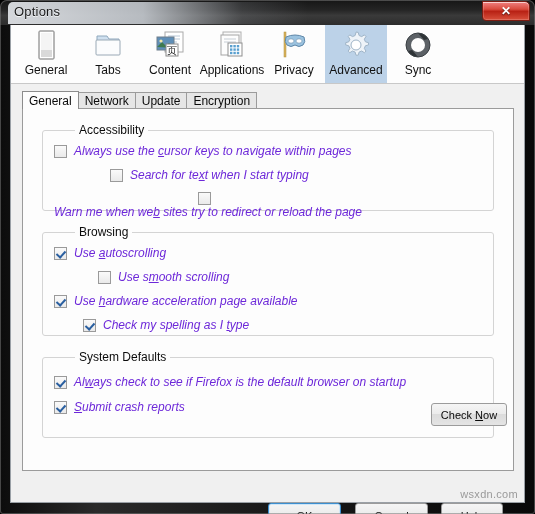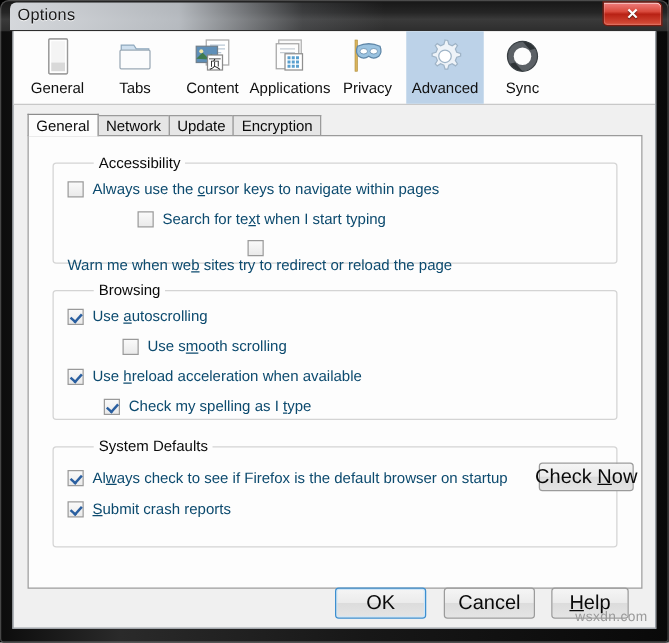--- a/index.html
+++ b/index.html
@@ -156,34 +156,35 @@
     cursor:pointer;
   }
   .cb.checked::after{
     content:"";
     position:absolute;left:3px;top:1px;
     width:4px;height:7px;
     border:solid #2a5fa0;
     border-width:0 2px 2px 0;
     transform:rotate(42deg);
   }
-  .cb-label{ font-size:12px;color:#0c4a6e;cursor:default; }
+  .cb-label{ font-size:12px;color:#6d28d9;cursor:default;font-style:italic; }
   .acc{ text-decoration:underline; }
 
   
   .btn{
     position:absolute;
     display:flex;align-items:center;justify-content:center;
-    font-size:16px;color:#0a0a0a;
+    font-size:11px;color:#0a0a0a;
     background:linear-gradient(to bottom,#f5f5f5 0%,#ebebeb 48%,#dcdcdc 50%,#e4e4e4 100%);
     border:1px solid #9b9b9b;
     border-radius:3px;
     box-sizing:border-box;
     cursor:pointer;
     white-space:nowrap;
+    margin-top:33px;
   }
   .btn.default{
     border:1px solid #3c8fd0;
     box-shadow:inset 0 0 0 1px #cfe6f7;
   }
 
   
   #watermark{
     position:absolute;right:6px;bottom:2px;
     font-size:11px;color:#9a9a9a;
@@ -354,21 +355,21 @@
           <div class="cb-label"><span>Use </span><span class="acc">a</span><span>utoscrolling</span></div>
         </div>
 
         <div class="row" style="left:11px;top:37px;padding-left:44px;">
           <div class="cb"></div>
           <div class="cb-label"><span>Use s</span><span class="acc">m</span><span>ooth scrolling</span></div>
         </div>
 
         <div class="row" style="left:11px;top:61px;">
           <div class="cb checked"></div>
-          <div class="cb-label"><span>Use </span><span class="acc">h</span><span>reload acceleration when available</span></div>
+          <div class="cb-label"><span>Use </span><span class="acc">h</span><span>ardware acceleration page available</span></div>
         </div>
 
         <div class="row" style="left:11px;top:85px;padding-left:29px;">
           <div class="cb checked"></div>
           <div class="cb-label"><span>Check my spelling as I </span><span class="acc">t</span><span>ype</span></div>
         </div>
       </div>
 
       <div class="group" style="left:19px;top:248px;width:452px;height:81px;">
         <div class="group-title">System Defaults</div>

